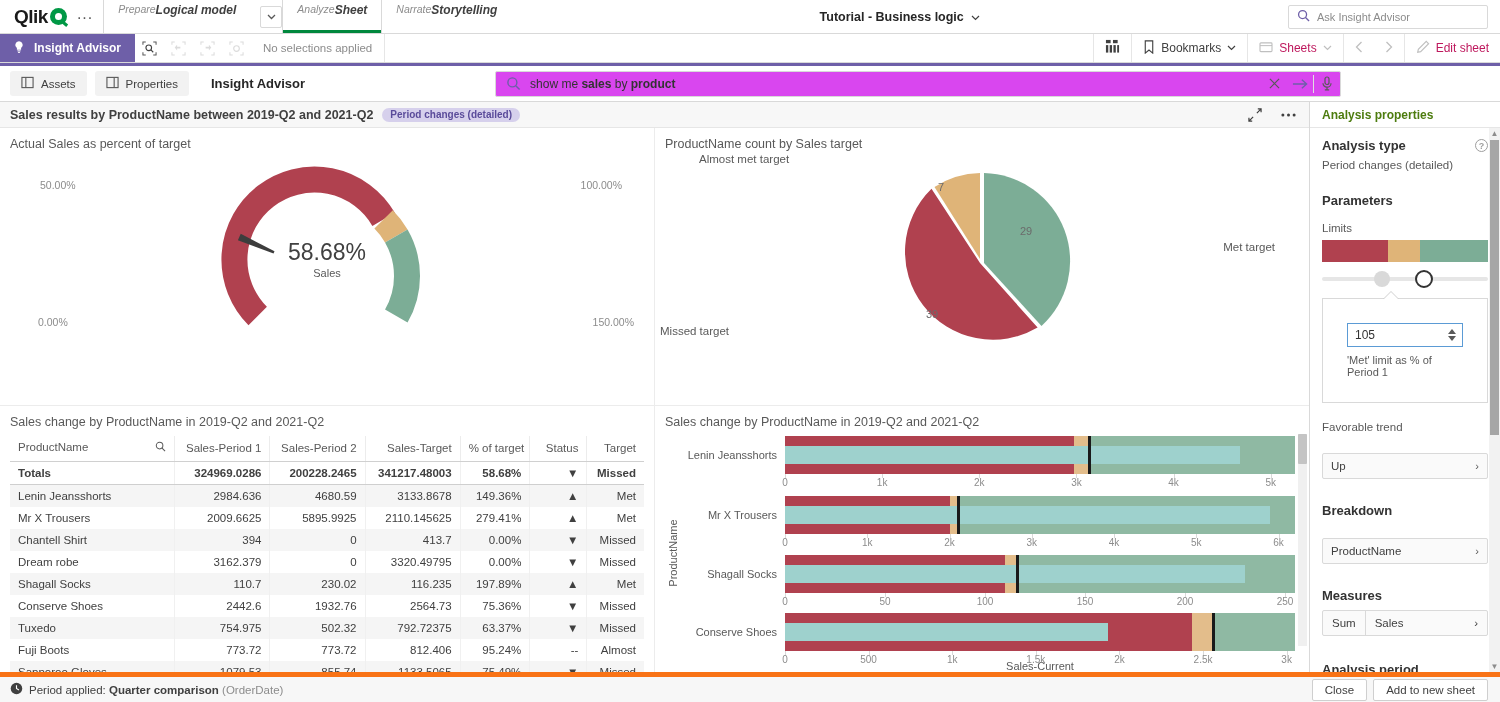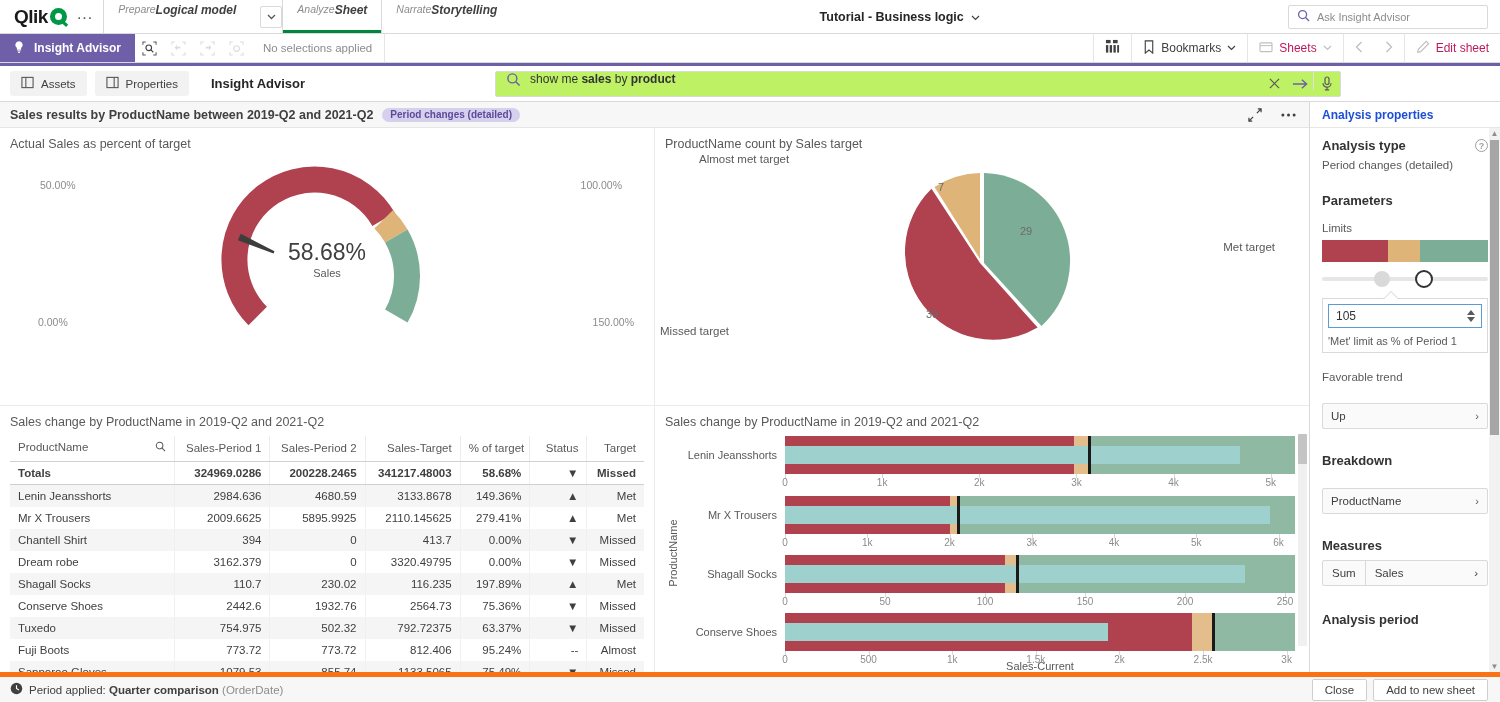--- a/index.html
+++ b/index.html
@@ -85,22 +85,22 @@
     height: 36px; display:flex; align-items:center; gap: 8px;
     border-bottom: 1px solid #d9d9d9; background:#fff; padding-left: 10px; flex:none;
   }
   .pill-btn {
     display:flex; align-items:center; gap:7px; height:25px; padding: 0 11px;
     background:#f2f2f2; border-radius:3px; cursor:pointer; font-size:11.5px; color:#404040;
   }
   .ia-label { font-weight:700; font-size:13px; color:#262626; margin-left: 14px; }
   .search-wrap { flex:1; display:flex; justify-content:center; }
   .search-box {
-    display:flex; align-items:flex-start; width: 846px; height:26px;
-    border:1px solid #d9d9d9; border-radius:2px; background:#bef264;margin-left:23px;
+    display:flex; align-items:center; width: 846px; height:26px;
+    border:1px solid #d9d9d9; border-radius:2px; background:#d946ef;margin-left:23px;
   }
   .search-box .sicon { padding: 0 9px 0 10px; display:flex; }
   .search-q { flex:1; font-size:12px; color:#333; }
   .search-q b { font-weight:700; }
   .sb-act { width:26px; height:100%; display:flex; align-items:center; justify-content:center; cursor:pointer; }
   .sb-divider { width:1px; height:18px; background:#e0e0e0; }
 
   
   .body { flex:1; display:flex; min-height:0; }
   .analysis { flex:1; display:flex; flex-direction:column; min-width:0; border-right:1px solid #d9d9d9; }
@@ -182,21 +182,21 @@
   .b-xlabel { text-align:center; font-size:11px; color:#595959; margin-left:104px; margin-top:-2px;}
   .b-scroll {
     position:absolute; right:2px; top:28px; bottom:26px; width:9px; background:#f0f0f0;
   }
   .b-scroll .thumb { position:absolute; top:0; left:0; right:0; height:30px; background:#c4c4c4; border-radius:1px;}
 
   
   .rpanel { width: 190px; flex:none; display:flex; flex-direction:column; background:#fff; }
   .rp-head {
     height: 26px; display:flex; align-items:center; padding: 0 12px;
-    font-size:12px; font-weight:600; color:#1d4ed8; border-bottom:1px solid #e6e6e6; flex:none;
+    font-size:12px; font-weight:600; color:#4d7c0f; border-bottom:1px solid #e6e6e6; flex:none;
     background:#fff;
   }
   .rp-body { flex:1; overflow:hidden; position:relative; padding: 10px 12px 0 12px; }
   .rp-h { font-size: 13px; font-weight:700; color:#333; display:flex; align-items:center; }
   .rp-h .help {
     margin-left:auto; width:13px; height:13px; border-radius:50%; border:1.3px solid #9e9e9e;
     color:#9e9e9e; font-size:9px; display:flex; align-items:center; justify-content:center; cursor:pointer;
   }
   .rp-sub { font-size:11.5px; color:#595959; margin-top: 6px; }
   .rp-lbl { font-size: 11.5px; color:#595959; margin-top: 14px; margin-bottom: 6px;}
@@ -215,21 +215,21 @@
   .caret-up {
     position:absolute; top:-6px; left: 62px; width:0;height:0;
     border-left:7px solid transparent; border-right:7px solid transparent; border-bottom:7px solid #fff;
     z-index:2;
   }
   .caret-up-b {
     position:absolute; top:-7px; left: 61px; width:0;height:0;
     border-left:8px solid transparent; border-right:8px solid transparent; border-bottom:8px solid #cfcfcf;
     z-index:1;
   }
-  .spin-outer { border: 1px solid #d9d9d9; padding: 5px; }
+  .spin-outer { border: 1px solid #d9d9d9; padding: 24px; }
   .spin {
     display:flex; align-items:center; height: 24px; border: 1.5px solid #5b9bd5;
     background:#fff; padding: 0 4px 0 7px;
   }
   .spin input {
     border:0; outline:0; flex:1; font-size:12px; color:#333; font-family: inherit; width: 100%;
     background:transparent;
   }
   .spin .arrows { display:flex; flex-direction:column; gap:2px; padding-right:2px; }
   .spin .arrows i {

